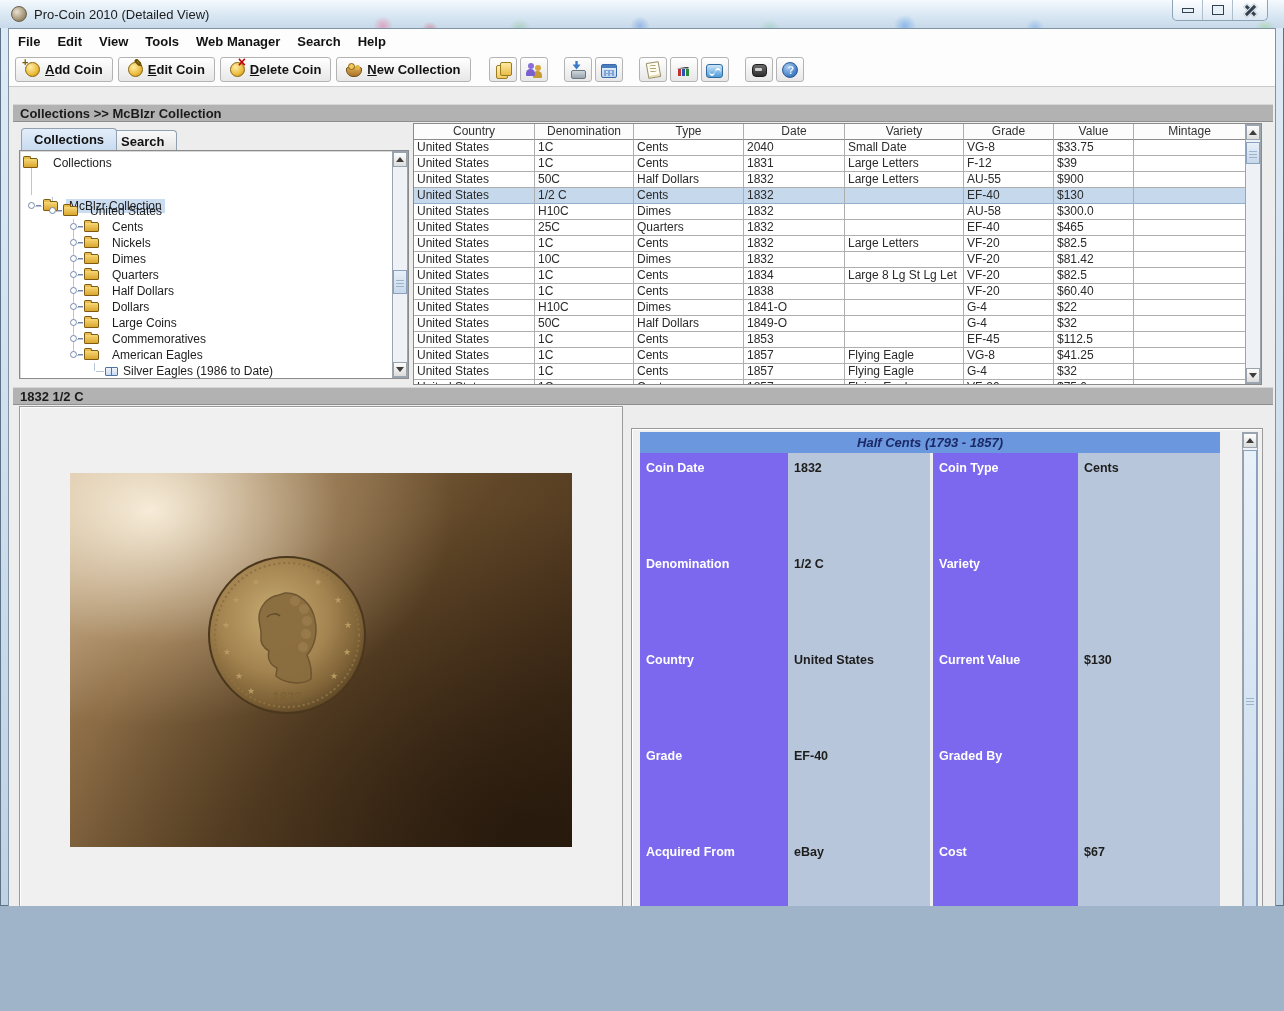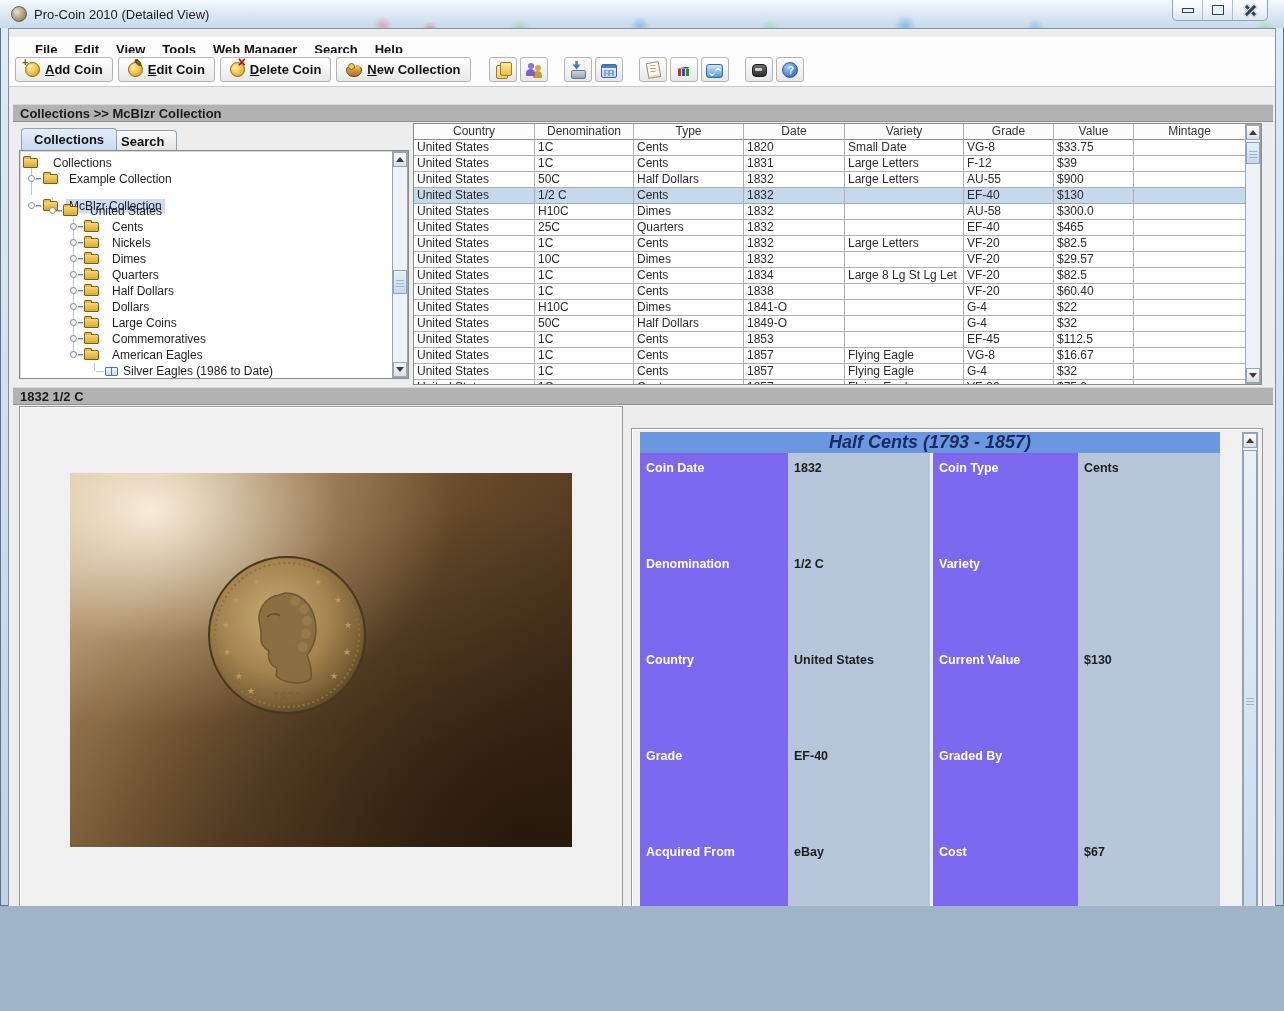--- a/index.html
+++ b/index.html
@@ -33,22 +33,22 @@
   .wc-max::before { content:""; width:10px; height:8px; border:1px solid #33414f; background:#e9f1f8; box-shadow:inset 0 2px 0 #33414f00; }
   .wc-close::before, .wc-close::after { content:""; position:absolute; width:13px; height:3px; background:#33414f; border:1px solid #eef4fa; }
   .wc-close { position:relative; }
   .wc-close::before { transform:rotate(45deg); }
   .wc-close::after { transform:rotate(-45deg); }
 
   .client { position:absolute; left:8px; top:28px; width:1268px; height:975px;
     background:#ededed; border:1px solid #7f93a5; }
 
   
-  .menubar { position:absolute; left:0; top:8px; width:100%; height:24px; background:#fdfdfd;
-    display:flex; align-items:center; padding-left:26px; }
+  .menubar { position:absolute; left:0; top:0; width:100%; height:24px; background:#fdfdfd;
+    display:flex; align-items:center; padding-left:9px; }
   .menu-item { font-size:13px; font-weight:bold; color:#111; margin-right:17px; }
   .toolbar { position:absolute; left:0; top:24px; width:100%; height:34px; background:#fdfdfd;
     border-bottom:1px solid #c9c9c9; display:flex; align-items:center; padding-left:6px; }
   .tbtn { display:inline-flex; align-items:center; gap:5px; height:25px; padding:0 9px;
     border:1px solid #b3b3b3; border-radius:3px; background:linear-gradient(#ffffff,#e7e7e7);
     font-size:13px; font-weight:bold; color:#111; margin-right:5px; }
   .tbtn u { text-decoration:underline; }
   .tbicon { display:inline-flex; align-items:center; justify-content:center; width:28px; height:25px;
     border:1px solid #b3b3b3; border-radius:3px; background:linear-gradient(#ffffff,#e7e7e7); margin-right:3px; position:relative; }
   .grp { margin-left:13px; }
@@ -181,21 +181,21 @@
   .i-crop { position:relative; width:14px; height:14px; }
   .i-crop::before { content:""; position:absolute; left:1px; top:3px; width:9px; height:9px;
     border-left:2px solid #222; border-bottom:2px solid #222; }
   .i-crop::after { content:""; position:absolute; left:4px; top:0; width:9px; height:9px;
     border-top:2px solid #222; border-right:2px solid #222; transform:translate(-1px,3px); background:linear-gradient(135deg,#88888800 45%,#55555522 46%); }
 
   
   .details-box { position:absolute; left:622px; top:399px; width:632px; height:543px; background:#f0f0f0;
     border:1px solid #9a9a9a; box-shadow:inset 1px 1px 0 #ffffff; }
   .d-header { position:absolute; left:8px; top:3px; width:580px; height:21px; background:var(--header-blue);
-    color:var(--header-text); font-size:18px; font-weight:bold; font-style:italic; text-align:center; line-height:21px; }
+    color:var(--header-text); font-size:13px; font-weight:bold; font-style:italic; text-align:center; line-height:21px; }
   .d-bands { position:absolute; left:8px; top:24px; width:580px; height:513px; overflow:hidden; }
   .band { position:absolute; top:0; height:100%; }
   .d-cell { position:absolute; font-size:12.5px; font-weight:bold; white-space:nowrap; }
   .d-cell.lab { color:#ffffff; }
   .d-cell.val { color:#1d1d1d; }
 
   .footnote { position:absolute; left:0; bottom:0; width:100%; height:8px; }
 </style>
 </head>
 <body>
@@ -281,26 +281,20 @@
           <span class="sb-thumb" style="top: 118px; height: 24px;"></span>
         </div>
     <div class="tree-line" style="left: 11px; top: 12px; height: 32px;"></div>
         <div class="tree-line" style="left: 32px; top: 46px; height: 14px;"></div>
         <div class="tree-line" style="left: 53px; top: 68px; height: 136px;"></div>
         <div class="tree-line" style="left: 74px; top: 212px; height: 8px;"></div>
         <div class="tree-row" style="top: 4px;">
           <span class="tfolder" style="left: 3px;"></span>
           <span class="tlabel" style="left: 30px;">Collections</span>
         </div>
-        <div class="tree-row" style="top: 20px;">
-          <span class="thandle" style="left: 8px;"></span>
-          <span class="tree-stub" style="left: 14px; top: 8px; width: 8px;"></span>
-          <span class="tfolder" style="left: 23px;"></span>
-          <span class="tlabel" style="left: 46px;">Example Collection</span>
-        </div>
         <div class="tree-row" style="top: 47px;">
           <span class="thandle" style="left: 8px;"></span>
           <span class="tree-stub" style="left: 14px; top: 8px; width: 8px;"></span>
           <span class="tfolder" style="left: 23px;"></span>
           <span class="tlabel sel" style="left: 46px;">McBlzr Collection</span>
         </div>
         <div class="tree-row" style="top: 52px;">
           <span class="thandle" style="left: 29px;"></span>
           <span class="tree-stub" style="left: 34px; top: 8px; width: 8px;"></span>
           <span class="tfolder" style="left: 43px;"></span>
@@ -376,21 +370,21 @@
             <span>Date</span>
             <span>Variety</span>
             <span>Grade</span>
             <span>Value</span>
             <span>Mintage</span>
           </div>
           <div class="trow">
             <span>United States</span>
             <span>1C</span>
             <span>Cents</span>
-            <span>1820</span>
+            <span>2040</span>
             <span>Small Date</span>
             <span>VG-8</span>
             <span>$33.75</span>
             <span></span>
           </div>
           <div class="trow">
             <span>United States</span>
             <span>1C</span>
             <span>Cents</span>
             <span>1831</span>
@@ -449,21 +443,21 @@
             <span>$82.5</span>
             <span></span>
           </div>
           <div class="trow">
             <span>United States</span>
             <span>10C</span>
             <span>Dimes</span>
             <span>1832</span>
             <span></span>
             <span>VF-20</span>
-            <span>$29.57</span>
+            <span>$81.42</span>
             <span></span>
           </div>
           <div class="trow">
             <span>United States</span>
             <span>1C</span>
             <span>Cents</span>
             <span>1834</span>
             <span>Large 8 Lg St Lg Let</span>
             <span>VF-20</span>
             <span>$82.5</span>
@@ -509,21 +503,21 @@
             <span>$112.5</span>
             <span></span>
           </div>
           <div class="trow">
             <span>United States</span>
             <span>1C</span>
             <span>Cents</span>
             <span>1857</span>
             <span>Flying Eagle</span>
             <span>VG-8</span>
-            <span>$16.67</span>
+            <span>$41.25</span>
             <span></span>
           </div>
           <div class="trow">
             <span>United States</span>
             <span>1C</span>
             <span>Cents</span>
             <span>1857</span>
             <span>Flying Eagle</span>
             <span>G-4</span>
             <span>$32</span>

